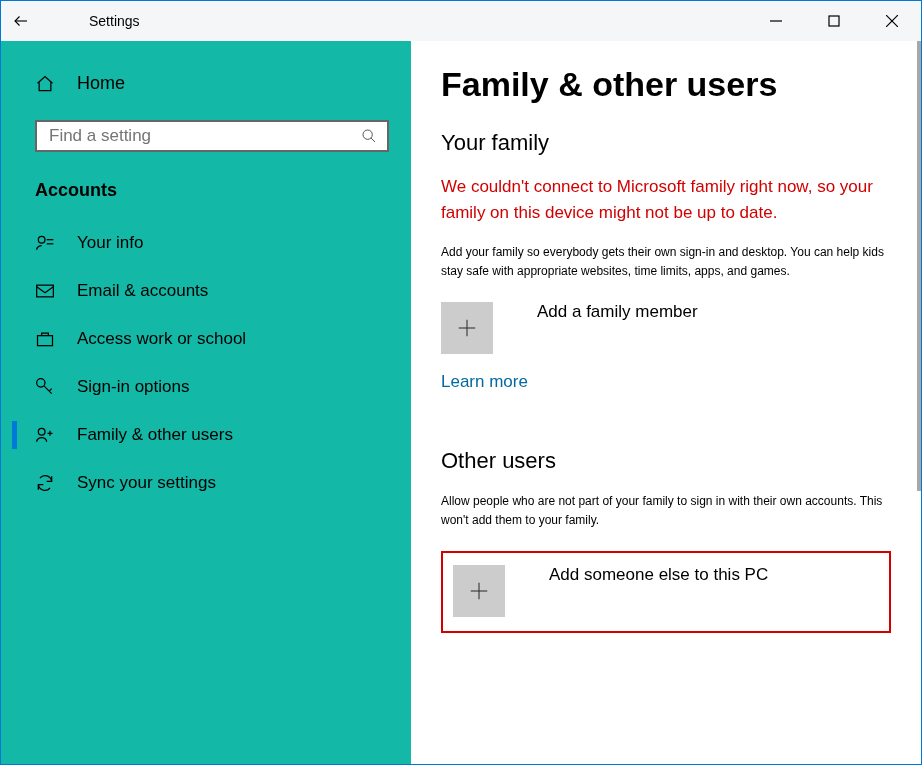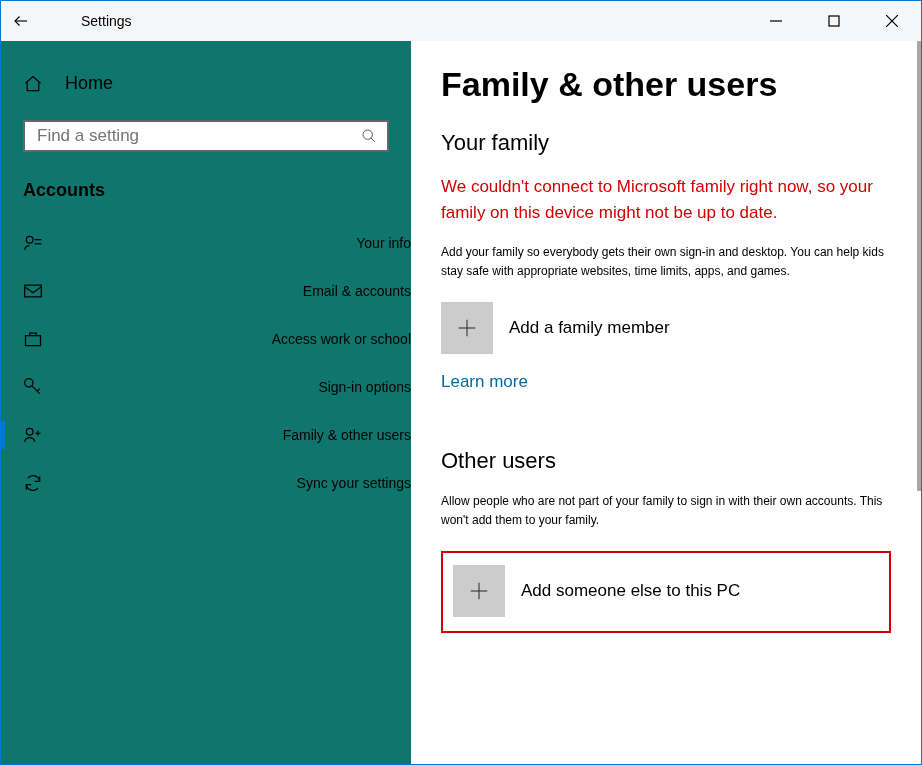--- a/index.html
+++ b/index.html
@@ -13,20 +13,21 @@
     overflow: hidden;
     border: 1px solid #0078d7;
     position: relative;
   }
   .titlebar {
     height: 40px;
     display: flex;
     align-items: center;
     position: relative;
     background: #f5f6f7;
+    gap: 8px;
   }
   .back-btn {
     width: 40px; height: 40px;
     display: flex; align-items: center; justify-content: center;
     cursor: pointer;
   }
   .title-text { font-size: 14px; margin-left: 40px; }
   .win-controls {
     position: absolute; right: 0; top: 0;
     display: flex; height: 40px;
@@ -35,22 +36,22 @@
     width: 58px; height: 40px;
     display: flex; align-items: center; justify-content: center;
     cursor: pointer;
   }
   .content {
     display: flex;
     height: calc(100% - 40px);
   }
   .sidebar {
     width: 410px;
-    background: #0f766e;
-    padding: 20px 0 0 0;
+    background: #14b8a6;
+    padding: 20px 0 0 12px;
     position: relative;
   }
   .home-row {
     display: flex; align-items: center;
     padding: 12px 0 12px 22px;
     cursor: pointer;
   }
   .home-row .icon { width: 24px; display:flex; }
   .home-row .label { margin-left: 18px; font-size: 18px; }
   .search-box {
@@ -70,24 +71,23 @@
     background: transparent;
   }
   .section-title {
     font-weight: 600;
     font-size: 18px;
     margin: 28px 0 18px 22px;
   }
   .nav-item {
     display: flex; align-items: center;
     padding: 14px 0 14px 22px;
-    font-size: 14px;
-    cursor: pointer;
-    position: relative;
-    justify-content: space-between;
+    font-size: 17px;
+    cursor: pointer;
+    position: relative;
   }
   .nav-item .icon { width: 24px; display:flex; align-items:center; }
   .nav-item .label { margin-left: 18px; }
   .nav-item.active::before {
     content: "";
     position: absolute;
     left: -1px; top: 10px; bottom: 10px;
     width: 5px;
     background: #0078d7;
   }
@@ -113,23 +113,24 @@
     font-size: 17px;
     line-height: 1.5;
     margin-bottom: 18px;
   }
   .body-text {
     font-size: 12px;
     line-height: 1.55;
     margin-bottom: 22px;
   }
   .add-row {
-    display: flex; align-items: center;
+    display: flex; 
     margin-bottom: 18px;
     cursor: pointer;
+    gap: 28px;
   }
   .add-box {
     width: 52px; height: 52px;
     background: #ccc;
     display:flex; align-items:center; justify-content:center;
     margin-right: 16px;
   }
   .add-label { font-size: 17px; }
   .link {
     color: #0369a1;

